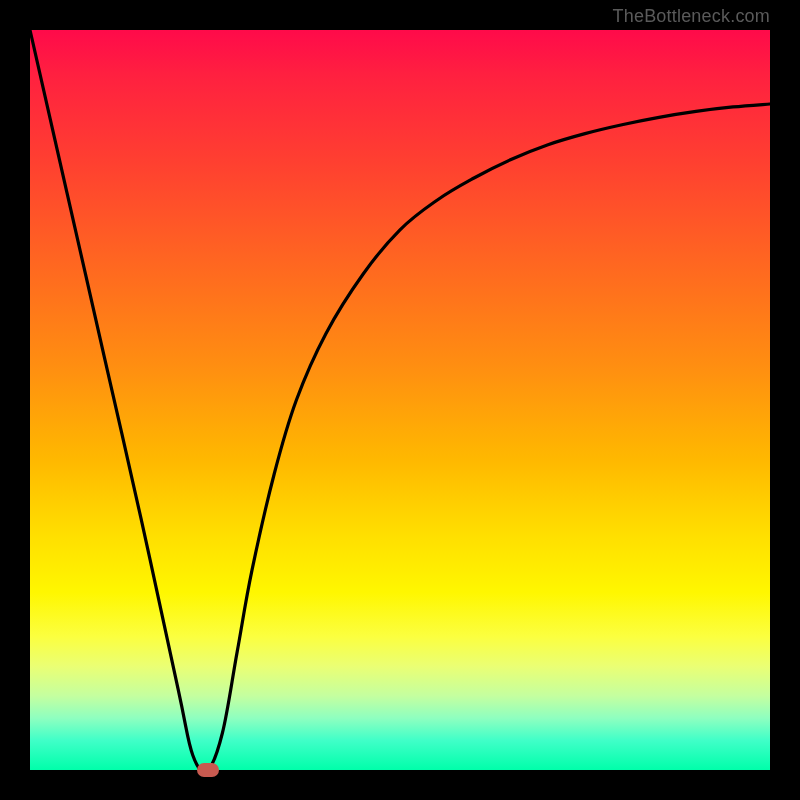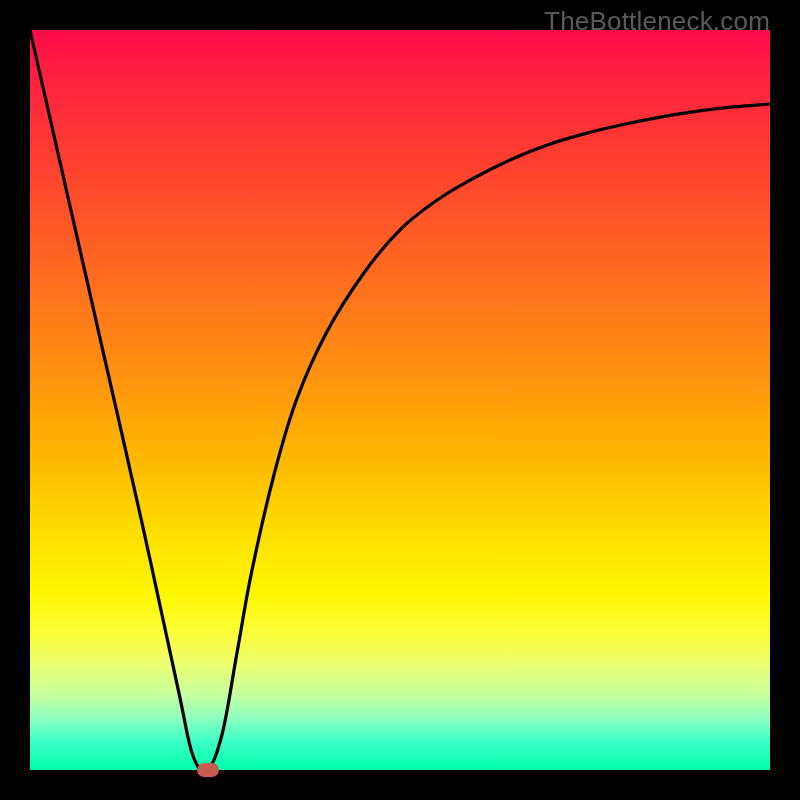--- a/index.html
+++ b/index.html
@@ -32,21 +32,21 @@
       #8effc0 93%,
       #40ffc8 96%,
       #00ffaa 100%
     );
   }
   .watermark {
     position: absolute;
     top: 6px;
     right: 30px;
     color: #5a5a5a;
-    font-size: 26px;
+    font-size: 18px;
     font-weight: 500;
     letter-spacing: 0.2px;
     text-align: right;
   }
   svg.curve {
     position: absolute;
     left: 0;
     top: 0;
     width: 740px;
     height: 740px;

